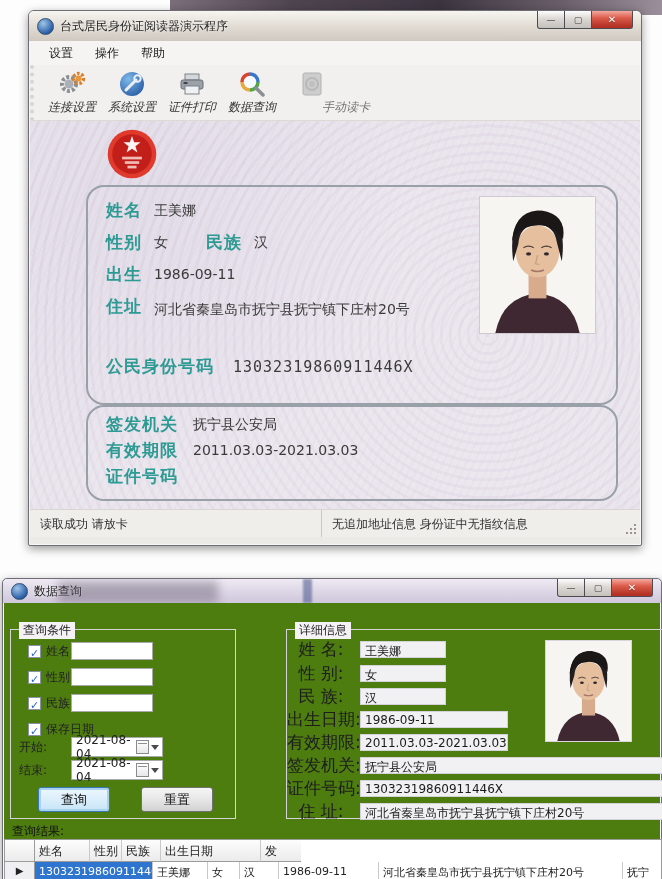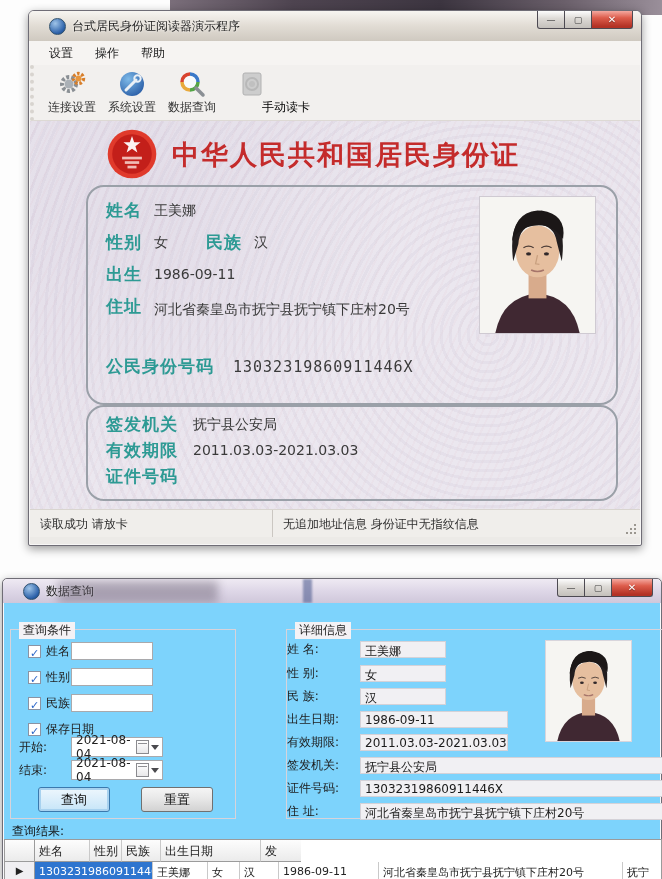--- a/index.html
+++ b/index.html
@@ -6,43 +6,43 @@
   body{width:662px;height:879px;position:relative;overflow:hidden;background:#fdfdfd;
        font-family:"DejaVu Sans","Liberation Sans",sans-serif;color:#222;}
   
   .desktop-band{position:absolute;left:170px;top:0;width:492px;height:15px;
     background:linear-gradient(90deg,#7a6e7a,#4e4450 25%,#3c3540 55%,#6a5f6a 80%,#9a8f9a);}
   
   .win{position:absolute;border:1px solid #6f6d76;box-shadow:0 3px 10px rgba(0,0,0,.4), inset 0 0 0 1px rgba(255,255,255,.55);background:#f0eeec;}
   #win1{left:28px;top:10px;width:612px;height:534px;border-radius:6px 6px 2px 2px;}
   #win2{left:2px;top:578px;width:658px;height:301px;border-radius:5px 5px 0 0;background:#f4f2f5;}
   .titlebar{position:absolute;left:0;top:0;right:0;height:30px;border-radius:5px 5px 0 0;
-    background:linear-gradient(#f7f5f1,#e2ddd5 48%,#cfc9c0);display:flex;align-items:center;padding-left:20px;box-sizing:border-box;}
+    background:linear-gradient(#f7f5f1,#e2ddd5 48%,#cfc9c0);display:flex;align-items:center;padding-left:8px;box-sizing:border-box;}
   #win2 .titlebar{height:24px;background:linear-gradient(#efeaf3,#ded7e7 50%,#cfc7da);overflow:hidden;}
   .smudge1{position:absolute;left:55px;top:2px;width:160px;height:22px;background:#5c5264;opacity:.4;filter:blur(5px);}
   .smudge2{position:absolute;left:300px;top:0;width:9px;height:24px;background:#45548a;opacity:.55;filter:blur(1px);}
   .app-icon{width:15px;height:15px;border-radius:50%;background:radial-gradient(circle at 35% 30%,#9fc4e8,#2a5fa8 70%,#1d4173);
     border:1px solid #30516e;display:inline-block;flex:0 0 auto;}
   .win-title{font-size:12px;color:#1c1c1c;margin-left:6px;white-space:nowrap;text-shadow:0 0 3px #fff;}
   .winbtns{position:absolute;right:8px;top:0;display:flex;height:18px;z-index:5;}
   .winbtn{width:28px;height:18px;border:1px solid #4d4a52;border-top:none;margin-left:-1px;
     background:linear-gradient(#fdfdfd,#dcd9d5 45%,#c4c0bb);display:flex;align-items:center;justify-content:center;
     font-size:9px;color:#3a3a3a;box-sizing:border-box;}
   .winbtn.min{border-radius:0 0 0 3px;}
   .winbtn.close{width:42px;border-radius:0 0 3px 0;color:#fff;
     background:linear-gradient(#f4a9a0,#dd5d4c 40%,#b33225 90%);font-weight:bold;font-size:10px;text-shadow:0 1px 1px rgba(0,0,0,.4);}
   
   .menubar{position:absolute;left:1px;right:1px;top:30px;height:24px;background:#f6f4f2;border-bottom:1px solid #e3e0dc;display:flex;align-items:center;padding-left:8px;}
   .menu-item{font-size:12px;padding:3px 11px;color:#222;}
   .toolbar{position:absolute;left:1px;right:1px;top:54px;height:56px;background:#f2f0ee;border-bottom:1px solid #ddd9d4;
     display:flex;align-items:flex-start;padding:3px 0 0 8px;box-sizing:border-box;border-left:4px dotted #d8d4cf;}
-  .tool{width:60px;text-align:center;}
+  .tool{width:60px;text-align:center;font-style:italic;}
   .tool svg{width:30px;height:30px;display:block;margin:1px auto 0;}
   .tool-label{font-size:12px;color:#333;white-space:nowrap;}
-  .tool.disabled .tool-label{color:#000000;margin-left:40px;}
+  .tool.disabled .tool-label{color:#737373;margin-left:40px;}
   
   .card-area{position:absolute;left:1px;top:110px;width:610px;height:388px;
     background:
       radial-gradient(circle at 18% 25%, rgba(150,130,175,.10), transparent 45%),
       repeating-radial-gradient(circle at 75% 55%, rgba(145,125,165,.07) 0 3px, transparent 3px 9px),
       repeating-linear-gradient(115deg, rgba(215,140,155,.05) 0 2px, transparent 2px 7px),
       #eae6ee;overflow:hidden;}
   .emblem{position:absolute;left:75px;top:6px;width:54px;height:54px;}
   .card-title{position:absolute;left:142px;top:16px;width:462px;font-size:27px;font-weight:bold;color:#c42b2b;
     font-family:"DejaVu Serif","Liberation Serif",serif;letter-spacing:2px;white-space:nowrap;}
@@ -50,33 +50,33 @@
   #cardbox1{left:56px;top:64px;width:528px;height:216px;}
   #cardbox2{left:56px;top:284px;width:528px;height:92px;}
   .fld-label{position:absolute;color:#2d9a94;font-weight:bold;font-size:17px;letter-spacing:1px;white-space:nowrap;}
   .fld-value{position:absolute;color:#3a3a3a;font-size:14px;white-space:nowrap;}
   .fld-value.wrap{white-space:normal;line-height:26px;}
   .idnum{font-family:"DejaVu Sans Mono","Liberation Mono",monospace;font-size:15px;letter-spacing:1px;}
   .photo1{position:absolute;left:392px;top:10px;width:115px;height:136px;box-shadow:0 0 0 1px #cfcad2;}
   
   .statusbar{position:absolute;left:1px;right:1px;top:498px;height:28px;background:#f0eeeb;border-top:1px solid #d9d5d0;display:flex;}
   .status-cell{font-size:12px;color:#2e2e2e;display:flex;align-items:center;padding-left:10px;box-sizing:border-box;border-right:1px solid #cbc7c2;}
-  .status-cell.s1{width:243px;}
+  .status-cell.s1{width:292px;}
   .status-cell.s2{flex:1;border-right:none;}
   .grip{position:absolute;right:3px;bottom:3px;width:12px;height:12px;
     background:
      radial-gradient(circle at 2px 10px,#9a968f 1.1px,transparent 1.4px),
      radial-gradient(circle at 6px 10px,#9a968f 1.1px,transparent 1.4px),
      radial-gradient(circle at 10px 10px,#9a968f 1.1px,transparent 1.4px),
      radial-gradient(circle at 6px 6px,#9a968f 1.1px,transparent 1.4px),
      radial-gradient(circle at 10px 6px,#9a968f 1.1px,transparent 1.4px),
      radial-gradient(circle at 10px 2px,#9a968f 1.1px,transparent 1.4px);}
   .win-bottom-pad{position:absolute;left:1px;right:1px;top:526px;height:7px;background:#eceae7;border-radius:0 0 2px 2px;}
   
-  .client2{position:absolute;left:1px;right:1px;top:24px;bottom:0;background:#7dd3fc;}
+  .client2{position:absolute;left:1px;right:1px;top:24px;bottom:0;background:#4d7c0f;}
   .groupbox{position:absolute;border:1px solid #d7d3da;}
   .group-label{position:absolute;top:-8px;left:8px;background:#f4f2f5;padding:0 4px;font-size:12px;color:#1d1d1d;white-space:nowrap;}
   #grp-cond{left:6px;top:26px;width:224px;height:188px;}
   #grp-detail{left:234px;top:26px;width:420px;height:188px;margin-left:48px;}
   .chk-row{position:absolute;left:0;height:20px;display:flex;align-items:center;}
   .checkbox{width:13px;height:13px;background:#fff;border:1px solid #8a93a3;margin-left:17px;display:flex;align-items:center;justify-content:center;box-sizing:border-box;}
   .checkmark-icon::before{content:"✓";color:#2c67c8;font-size:11px;font-weight:bold;line-height:10px;}
   .chk-label{font-size:12px;margin-left:5px;width:56px;}
   .tbox{width:82px;height:18px;background:#fff;border:1px solid #a9a9ac;font-size:12px;padding:0 3px;position:absolute;left:60px;box-sizing:border-box;}
   .date-row{position:absolute;left:0;height:20px;display:flex;align-items:center;}
@@ -84,21 +84,21 @@
   .datebox{position:absolute;left:60px;width:92px;height:20px;background:#fff;border:1px solid #a9a9ac;display:flex;align-items:center;box-sizing:border-box;}
   .date-text{font-size:12px;padding-left:4px;flex:1;}
   .cal-icon{width:11px;height:12px;border:1px solid #8a8a8e;background:linear-gradient(#fff,#e8e8ea);position:relative;margin-right:2px;}
   .cal-icon::before{content:"";position:absolute;left:1px;right:1px;top:2px;border-top:1px solid #909094;}
   .dd-arrow{width:0;height:0;border-left:4px solid transparent;border-right:4px solid transparent;border-top:5px solid #4a4a4e;margin-right:3px;}
   .btn{position:absolute;width:70px;height:23px;border:1px solid #707070;border-radius:3px;
     background:linear-gradient(#f5f5f5,#e8e8e8 45%,#d2d2d2);font-size:13px;display:flex;align-items:center;justify-content:center;color:#111;}
   .btn.primary{border-color:#3a79ad;box-shadow:0 0 0 2px #a8d2ef inset;background:linear-gradient(#eef7fd,#ddeffb 45%,#c6e5f8);}
   
   .d-row{position:absolute;height:18px;display:flex;align-items:center;}
-  .d-label{font-size:12px;width:68px;text-align:left;color:#1d1d1d;white-space:nowrap;}
+  .d-label{font-size:17px;width:68px;text-align:center;color:#1d1d1d;white-space:nowrap;}
   .d-field{margin-left:5px;height:17px;background:#f1f0f3;border:1px solid #d4d2d8;font-size:12px;
     padding:1px 4px 0;box-sizing:border-box;white-space:nowrap;overflow:hidden;color:#1a1a1a;}
   .d-field.short{width:86px;}
   .d-field.medium{width:148px;}
   .d-field.long{width:303px;}
   .photo2{position:absolute;left:259px;top:11px;width:85px;height:100px;box-shadow:0 0 0 1px #d8d5dc;}
   
   .results-label{position:absolute;left:8px;top:220px;font-size:12px;color:#111;text-align:right;}
   .tbl{position:absolute;left:0px;top:236px;width:658px;height:65px;background:#fff;border:1px solid #9b9b9b;box-sizing:border-box;overflow:hidden;}
   .trow{display:flex;}
@@ -157,20 +157,29 @@
             </radialGradient>
           </defs>
         <circle cx="15" cy="15" r="12" fill="url(#bg1)"></circle>
         <path d="M9 21 L19 11" stroke="#eaf0f6" stroke-width="3" stroke-linecap="round"></path>
         <circle cx="20.5" cy="9.5" r="3.2" fill="none" stroke="#eaf0f6" stroke-width="2"></circle>
       </svg>
       <div class="tool-label">系统设置</div>
     </div>
     <div class="tool">
       <svg viewBox="0 0 30 30">
+        <rect x="8" y="5" width="14" height="6" fill="#d4d8dc" stroke="#7d8287"></rect>
+        <rect x="4" y="11" width="22" height="9" rx="2" fill="#9aa1a8" stroke="#6a6f74"></rect>
+        <rect x="8" y="17" width="14" height="8" fill="#eef0f2" stroke="#7d8287"></rect>
+        <rect x="6.5" y="13" width="4" height="2" fill="#3f4448"></rect>
+      </svg>
+      <div class="tool-label">证件打印</div>
+    </div>
+    <div class="tool">
+      <svg viewBox="0 0 30 30">
         <circle cx="13" cy="13" r="8" fill="#f7fafc"></circle>
         <path d="M13 5 A8 8 0 0 1 21 13" stroke="#3a78c9" stroke-width="3.5" fill="none"></path>
         <path d="M21 13 A8 8 0 0 1 13 21" stroke="#55a546" stroke-width="3.5" fill="none"></path>
         <path d="M13 21 A8 8 0 0 1 5 13" stroke="#e8a93c" stroke-width="3.5" fill="none"></path>
         <path d="M5 13 A8 8 0 0 1 13 5" stroke="#d8432f" stroke-width="3.5" fill="none"></path>
         <line x1="19" y1="19" x2="26" y2="26" stroke="#8a8f94" stroke-width="3.5" stroke-linecap="round"></line>
       </svg>
       <div class="tool-label">数据查询</div>
     </div>
     <div class="tool disabled">
@@ -185,21 +194,20 @@
 
   <div class="card-area">
     <svg class="emblem" viewBox="0 0 60 60">
       <circle cx="30" cy="30" r="27" fill="#e03a2c"></circle>
       <circle cx="30" cy="30" r="22" fill="#c31f1a"></circle>
       <polygon points="30,10 32.4,17 39.5,17 33.8,21.4 36,28.4 30,24.1 24,28.4 26.2,21.4 20.5,17 27.6,17" fill="#fff" opacity="0.95"></polygon>
       <rect x="19" y="33" width="22" height="3" fill="#f0bcb6"></rect>
       <rect x="22" y="38" width="16" height="3" fill="#f0bcb6"></rect>
       <rect x="25" y="43" width="10" height="3" fill="#f0bcb6"></rect>
     </svg>
-    <div class="card-title">中华人民共和国居民身份证</div>
 
     <div id="cardbox1" class="cardbox">
       <span class="fld-label" style="left:18px;top:12px">姓名</span>
       <span class="fld-value" style="left:66px;top:15px">王美娜</span>
       <span class="fld-label" style="left:18px;top:44px">性别</span>
       <span class="fld-value" style="left:66px;top:47px">女</span>
       <span class="fld-label" style="left:118px;top:44px">民族</span>
       <span class="fld-value" style="left:166px;top:47px">汉</span>
       <span class="fld-label" style="left:18px;top:76px">出生</span>
       <span class="fld-value" style="left:66px;top:79px">1986-09-11</span>

